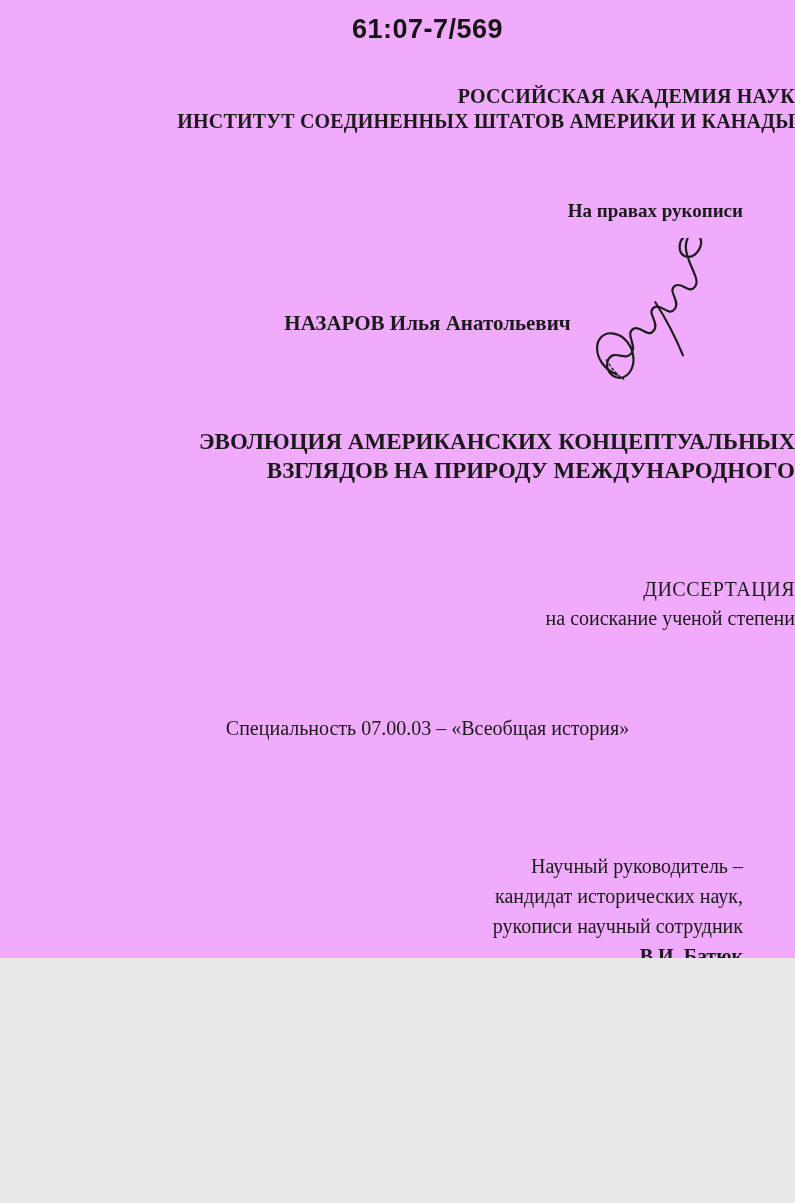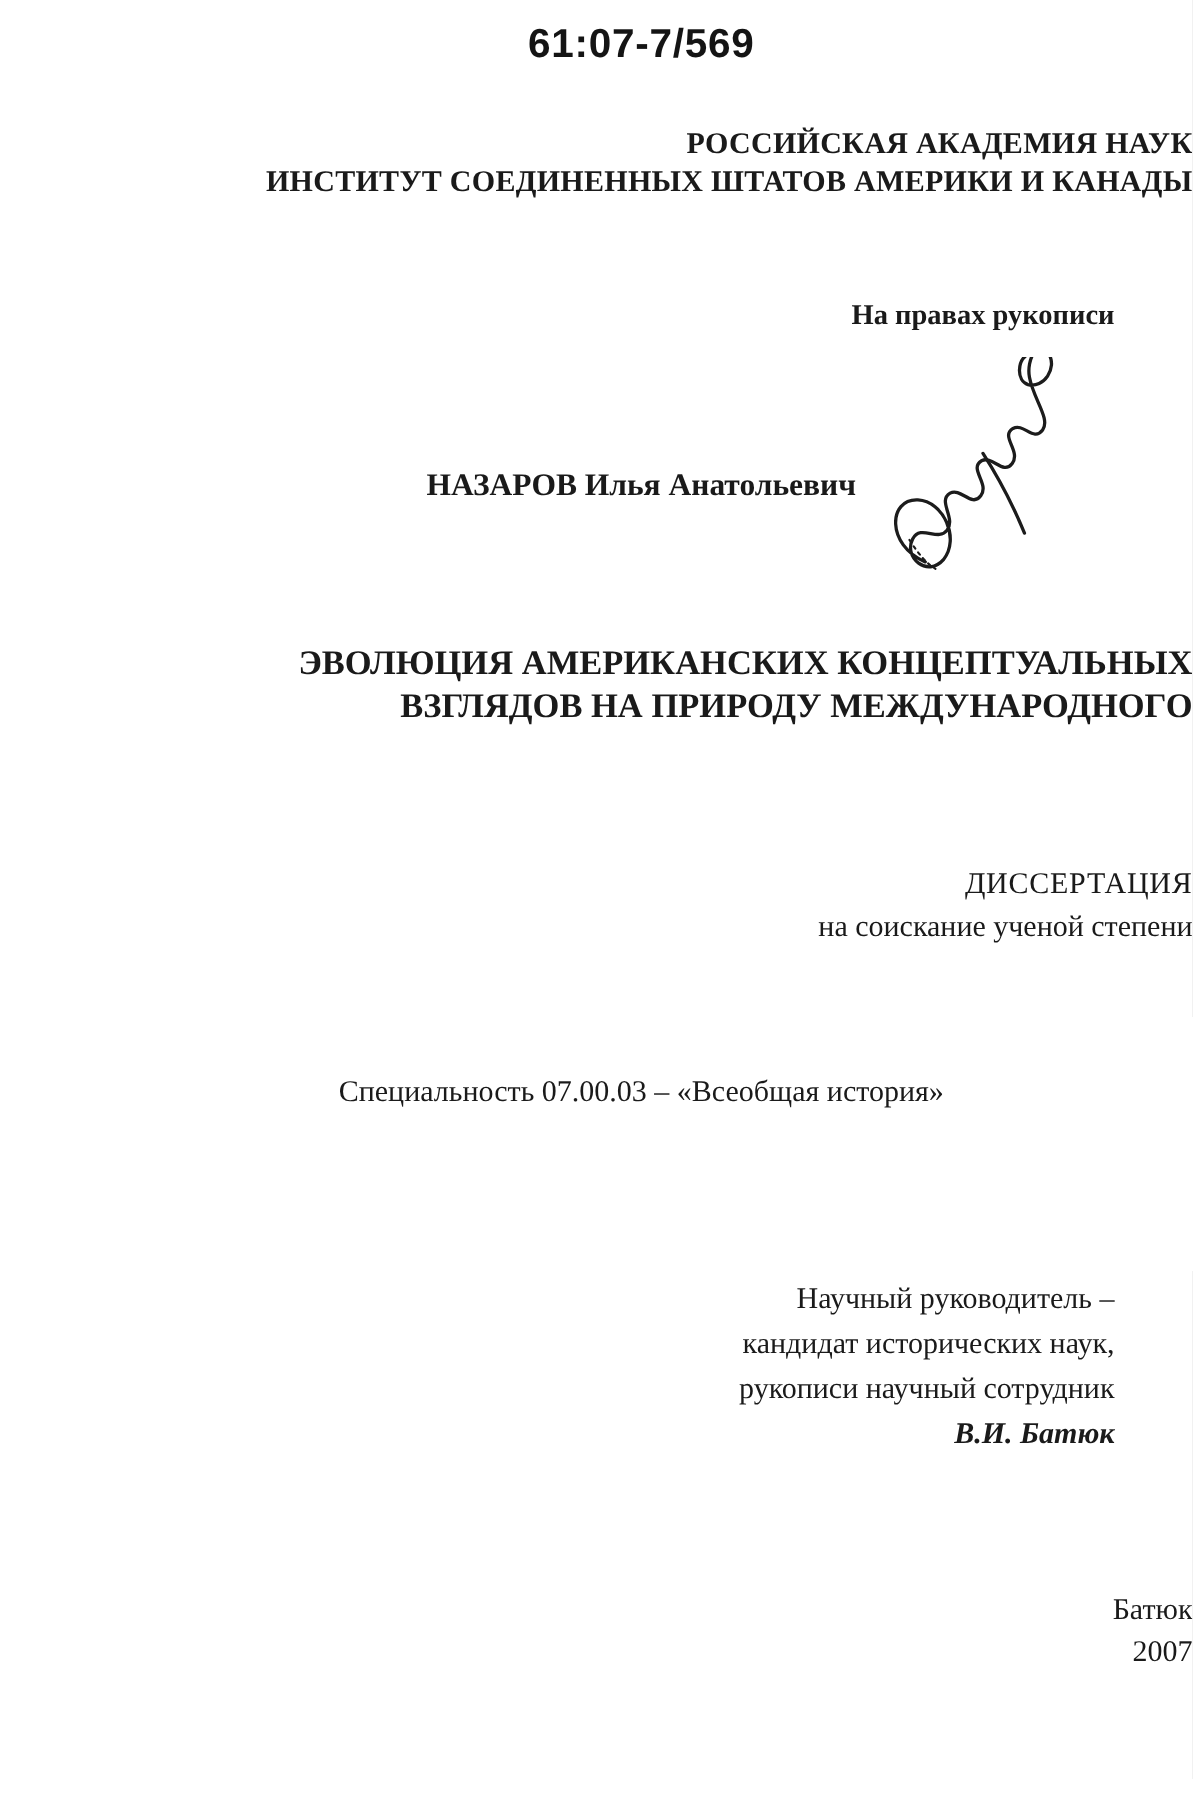--- a/index.html
+++ b/index.html
@@ -3,23 +3,23 @@
 <meta charset="utf-8">
 <style>
   html, body {
     margin: 0;
     padding: 0;
     background: #e8e8e8;
   }
   .page {
     position: relative;
     width: 795px;
-    height: 1203px;
+    height: 958px;
     margin: 0 auto;
-    background: #ffffff;
+    background: #f0abfc;
     color: #1a1a1a;
     font-family: "Liberation Serif", "DejaVu Serif", serif;
     overflow: hidden;
   }
   
   .centered {
     position: absolute;
     left: 60px;
     right: 0;
     text-align: center;
@@ -79,21 +79,20 @@
     top: 717px;
     font-size: 20px;
   }
   .supervisor {
     top: 851px;
     font-size: 20px;
     line-height: 30px;
   }
   .supervisor .supervisor-name {
     font-weight: 700;
-    font-style: italic;
   }
   .footer-block {
     top: 1059px;
     font-size: 20px;
     line-height: 28px;
   }
   .line { display: block; text-align: right; }
 </style>
 </head>
 <body>

